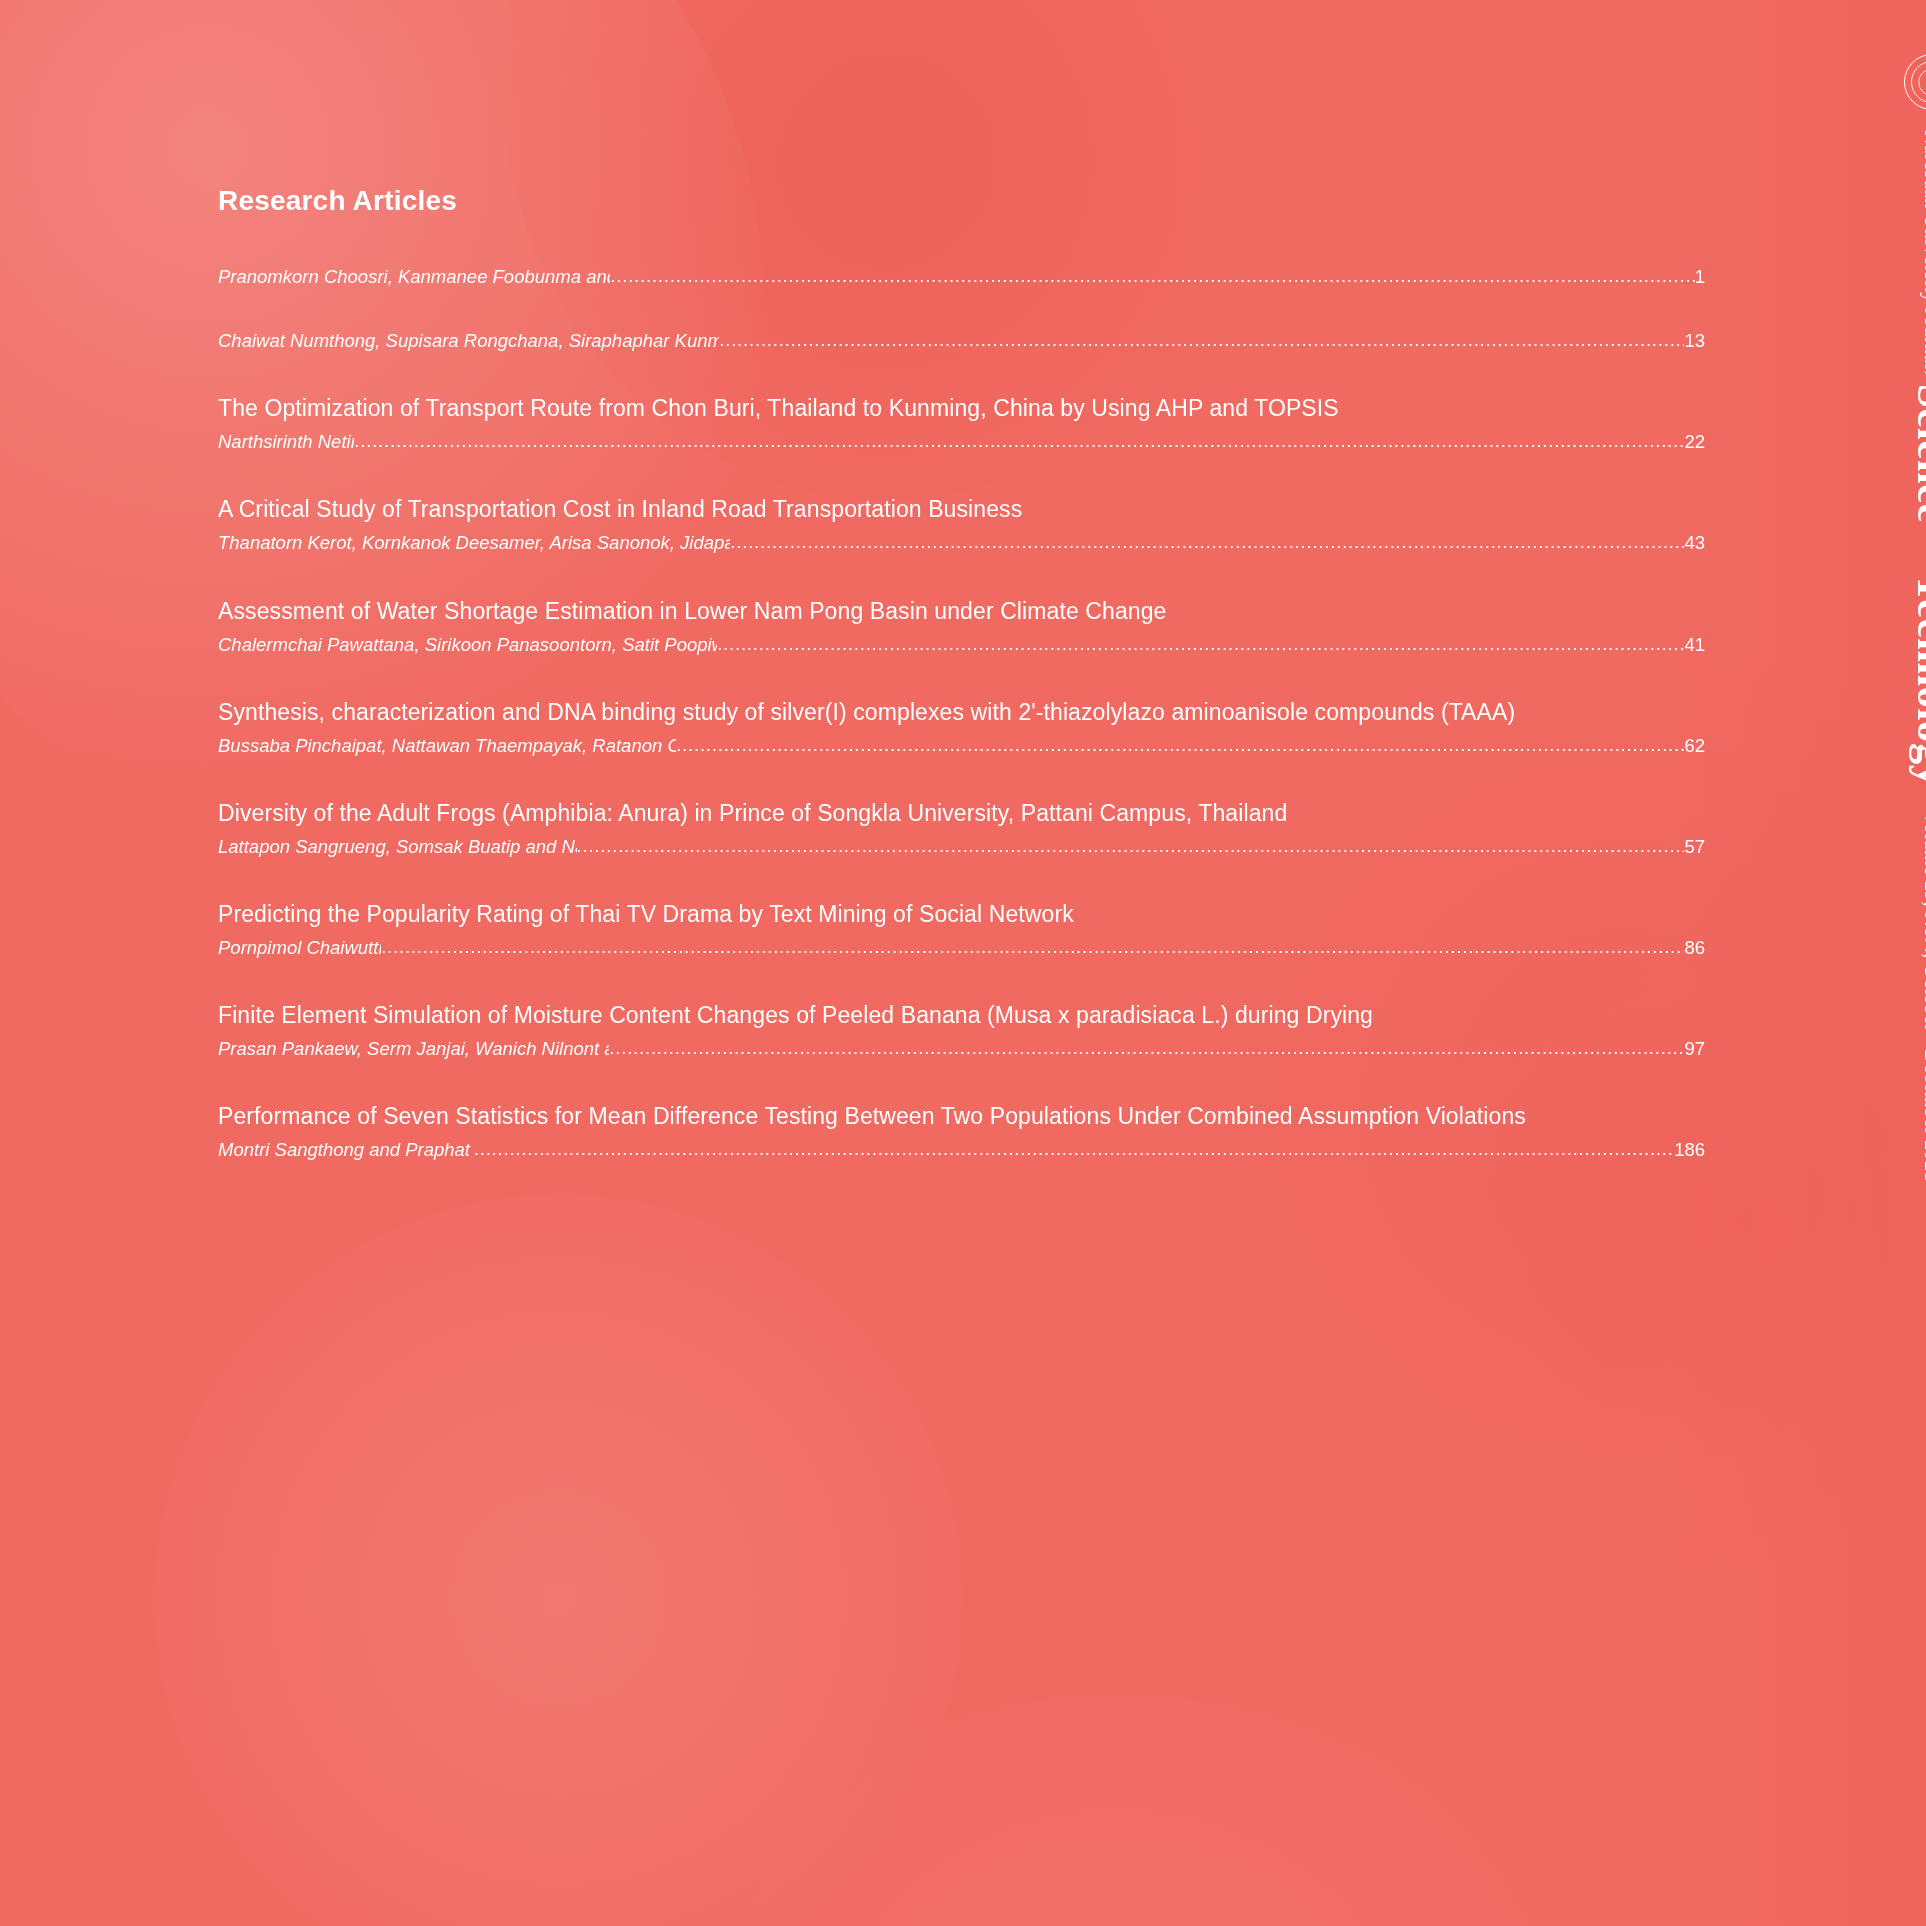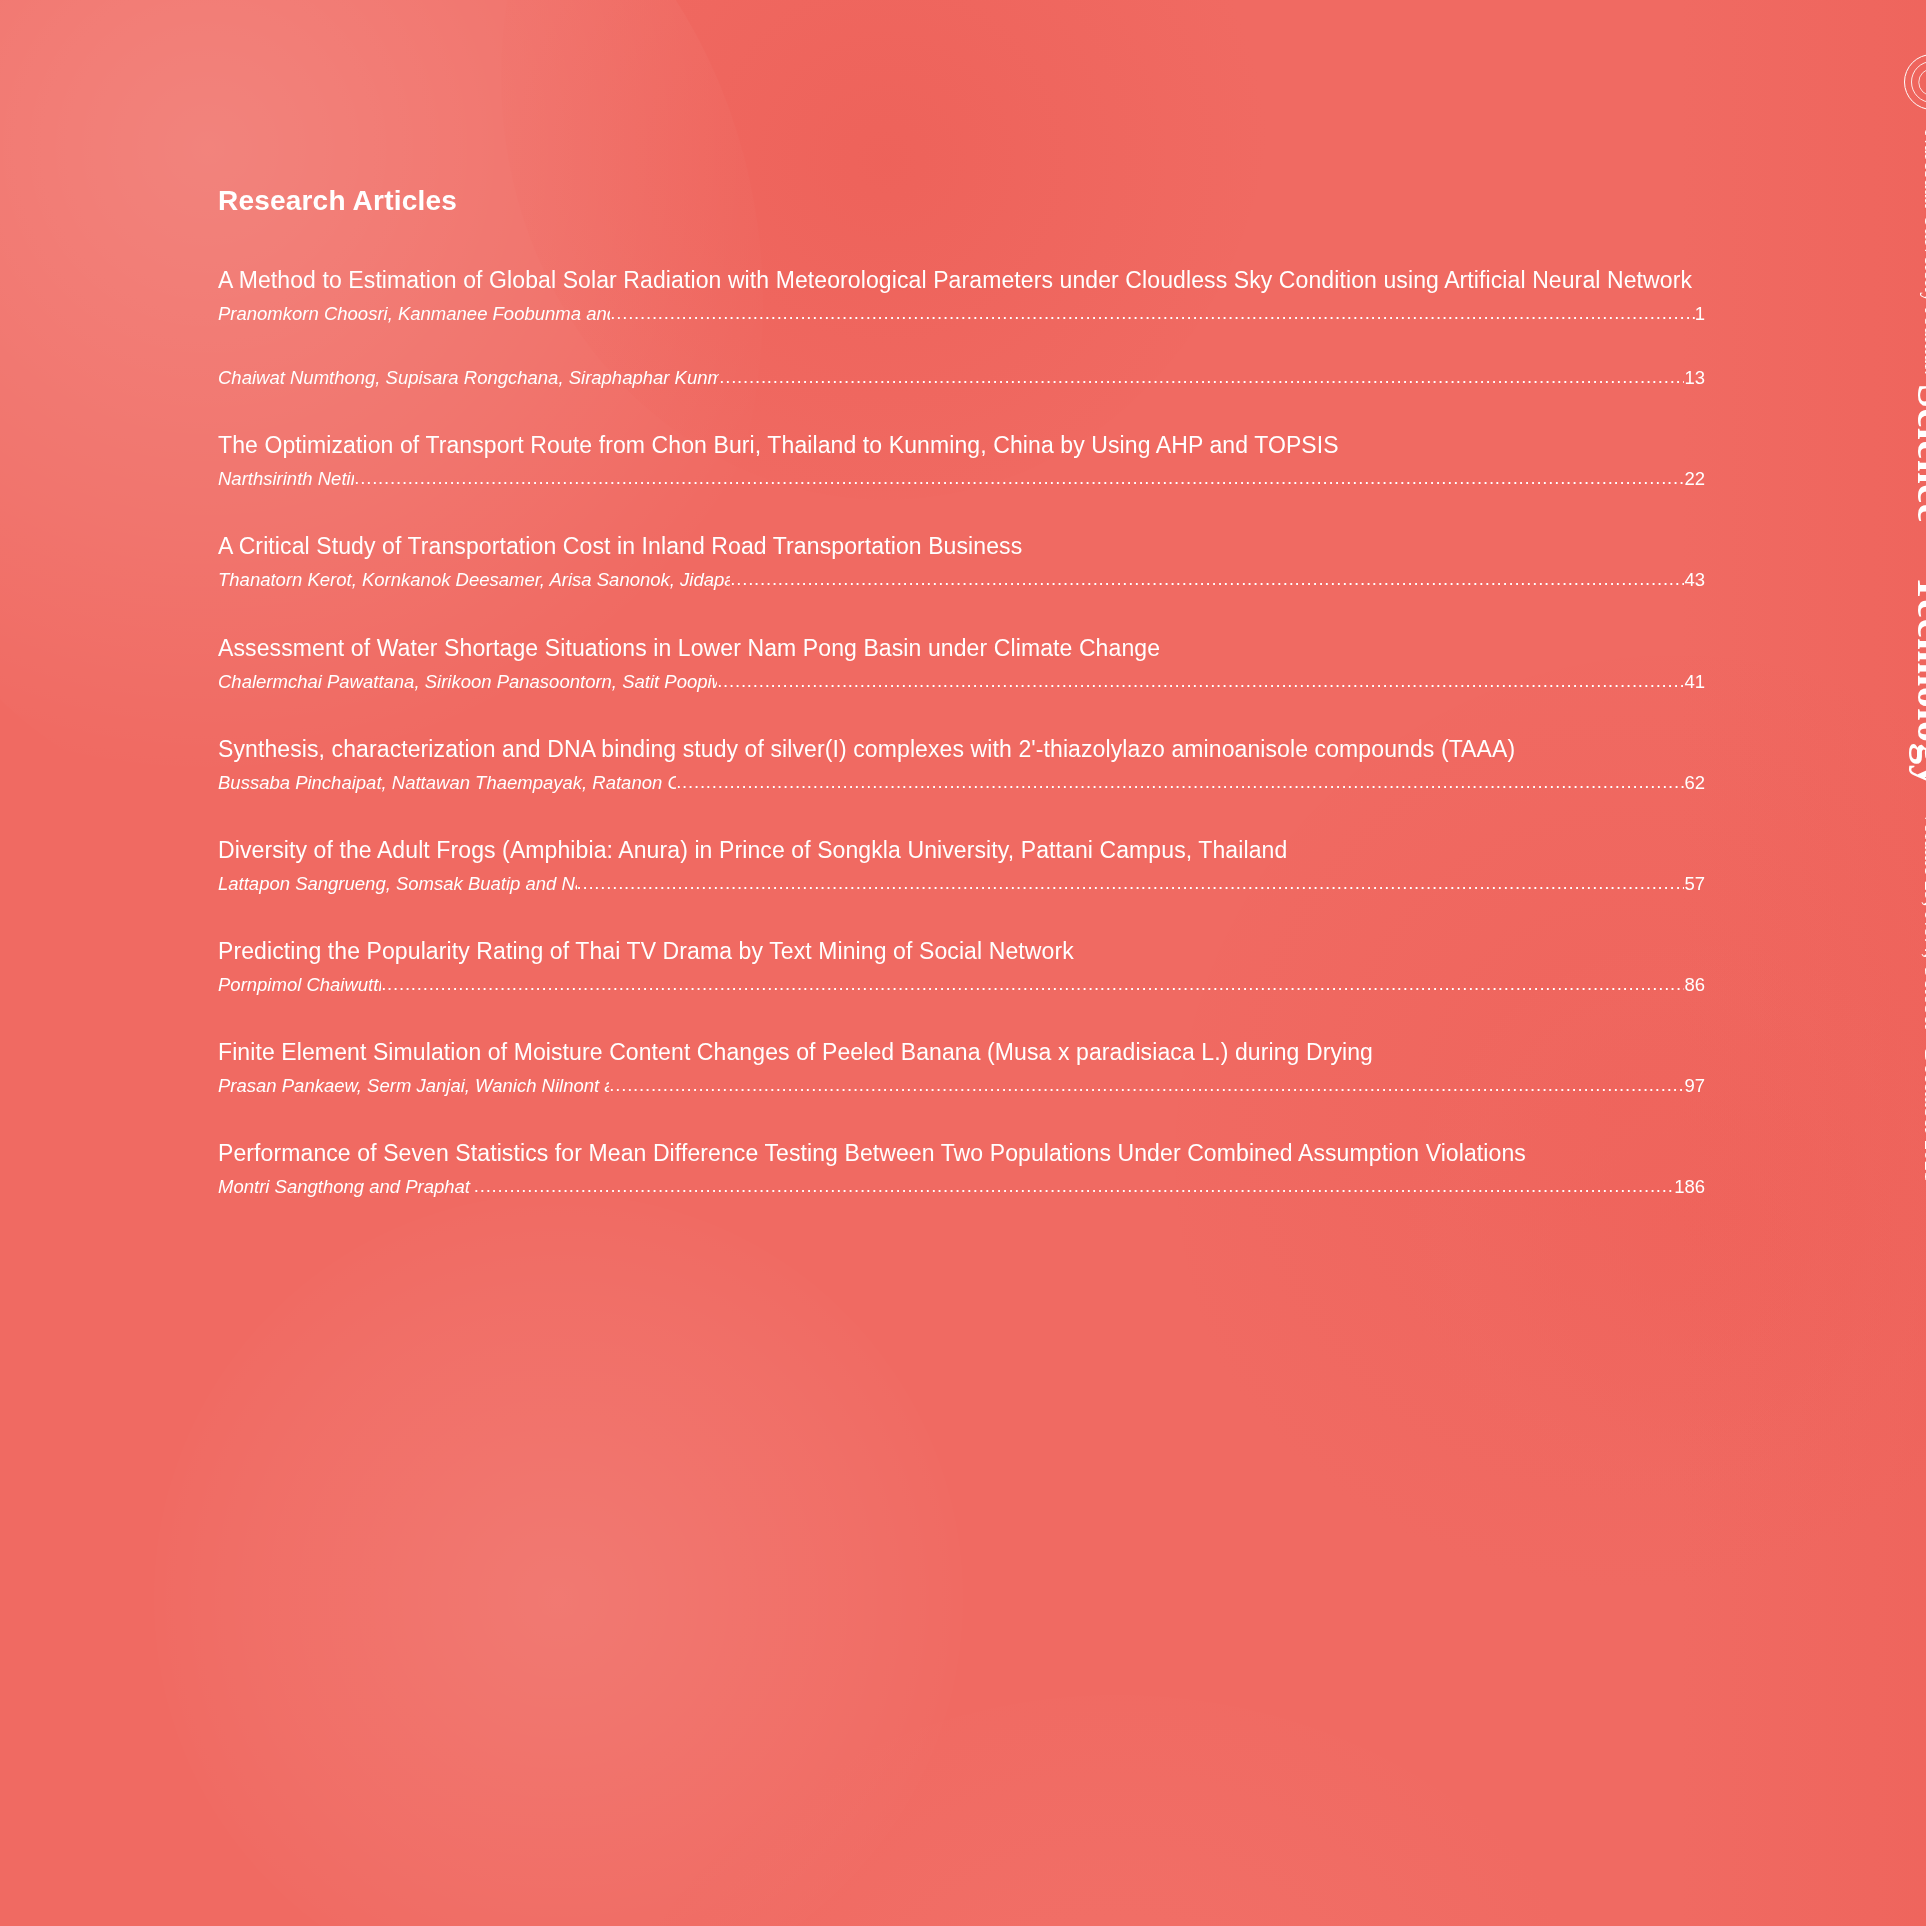--- a/index.html
+++ b/index.html
@@ -173,21 +173,20 @@
   <div class="bloom bloom-f"></div>
 
   <div class="vignette-right"></div>
 
 </div>
 
 <div class="content">
   <h1 class="section-heading">Research Articles</h1>
   <div id="toc-list">
       <div class="toc-entry">
-        <div class="toc-title">A Method to Estimation of Global Solar Radiation with Meteorological Parameters under Cloudless Sky Condition using Artificial Neural Network</div>
         <div class="toc-authors-row">
           <span class="toc-authors">Pranomkorn Choosri, Kanmanee Foobunma and Arisara Kongsomlit</span>
           <span class="toc-leader">....................................................................................................................................................................................................................................................................</span>
           <span class="toc-page">1</span>
         </div>
       </div>
       <div class="toc-entry">
         <div class="toc-authors-row">
           <span class="toc-authors">Chaiwat Numthong, Supisara Rongchana, Siraphaphar Kunmaturos and Thittikorn Phattanaphibul</span>
           <span class="toc-leader">....................................................................................................................................................................................................................................................................</span>
@@ -204,21 +203,21 @@
       </div>
       <div class="toc-entry">
         <div class="toc-title">A Critical Study of Transportation Cost in Inland Road Transportation Business</div>
         <div class="toc-authors-row">
           <span class="toc-authors">Thanatorn Kerot, Kornkanok Deesamer, Arisa Sanonok, Jidapa Baobuangoen and Choosak Pornsing</span>
           <span class="toc-leader">....................................................................................................................................................................................................................................................................</span>
           <span class="toc-page">43</span>
         </div>
       </div>
       <div class="toc-entry">
-        <div class="toc-title">Assessment of Water Shortage Situations in Lower Nam Pong Basin under Climate Change</div>
+        <div class="toc-title">Assessment of Water Shortage Estimation in Lower Nam Pong Basin under Climate Change</div>
         <div class="toc-authors-row">
           <span class="toc-authors">Chalermchai Pawattana, Sirikoon Panasoontorn, Satit Poopiwkham and Muhammad Faisi Ikhwali</span>
           <span class="toc-leader">....................................................................................................................................................................................................................................................................</span>
           <span class="toc-page">41</span>
         </div>
       </div>
       <div class="toc-entry">
         <div class="toc-title">Synthesis, characterization and DNA binding study of silver(I) complexes with 2'-thiazolylazo aminoanisole compounds (TAAA)</div>
         <div class="toc-authors-row">
           <span class="toc-authors">Bussaba Pinchaipat, Nattawan Thaempayak, Ratanon Chotima and Apisit Songsasen</span>

